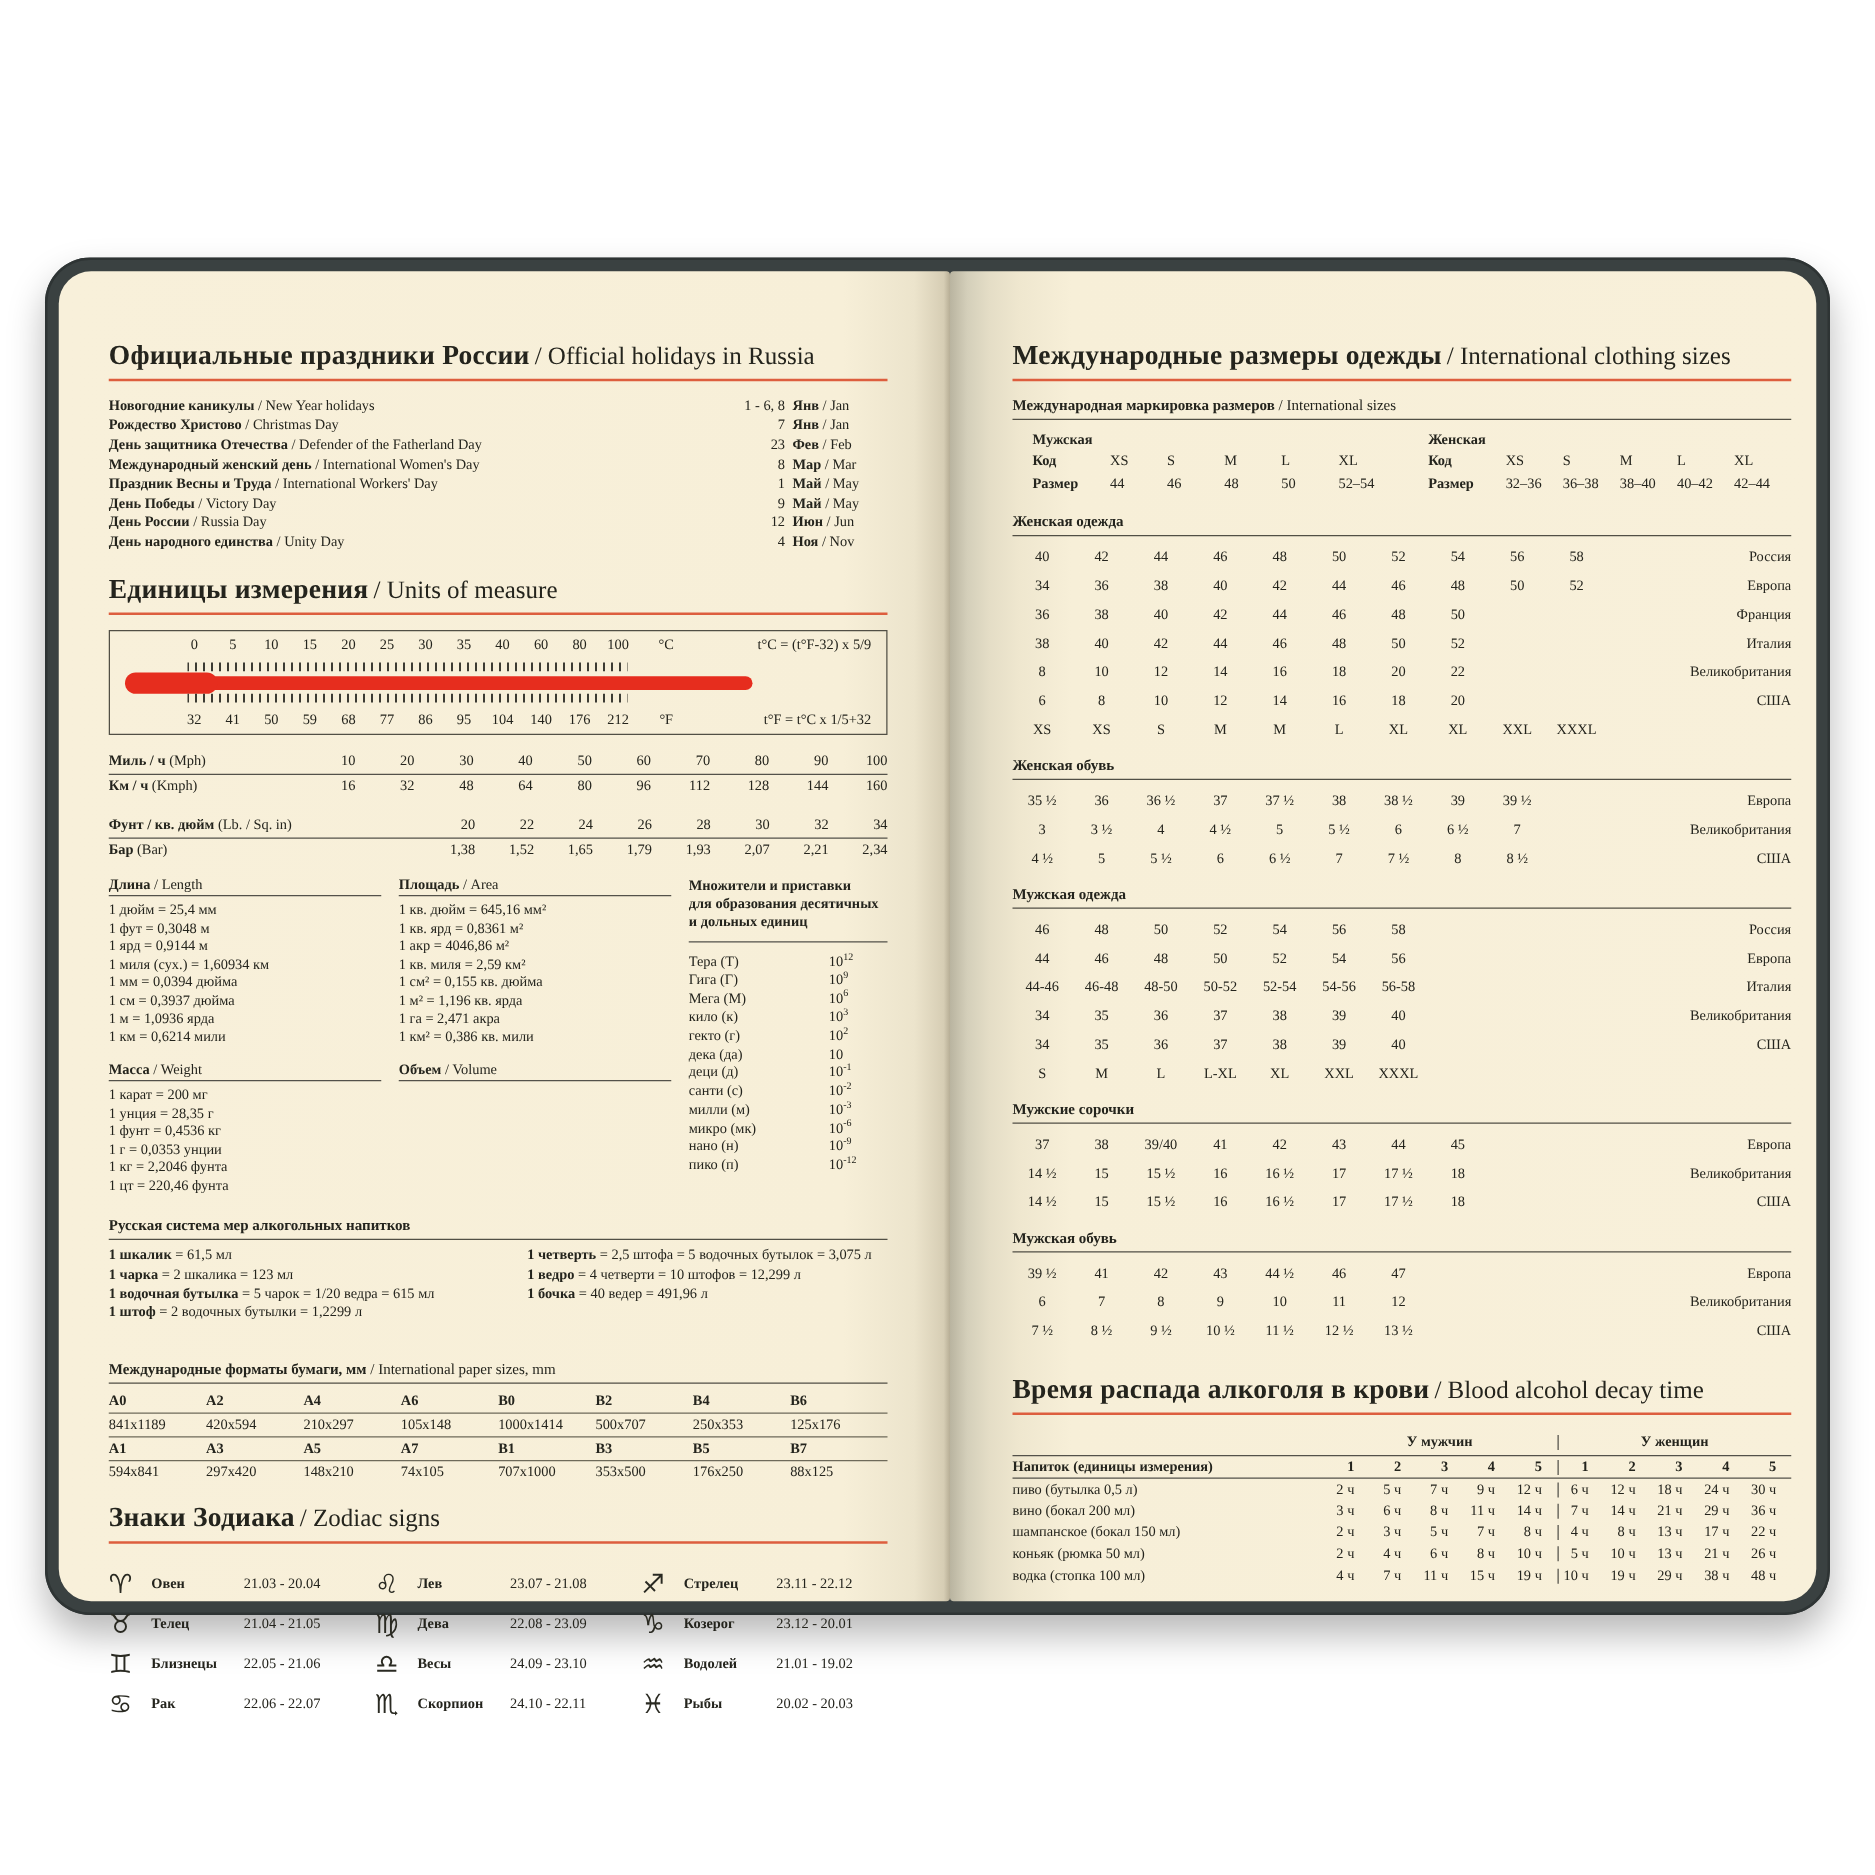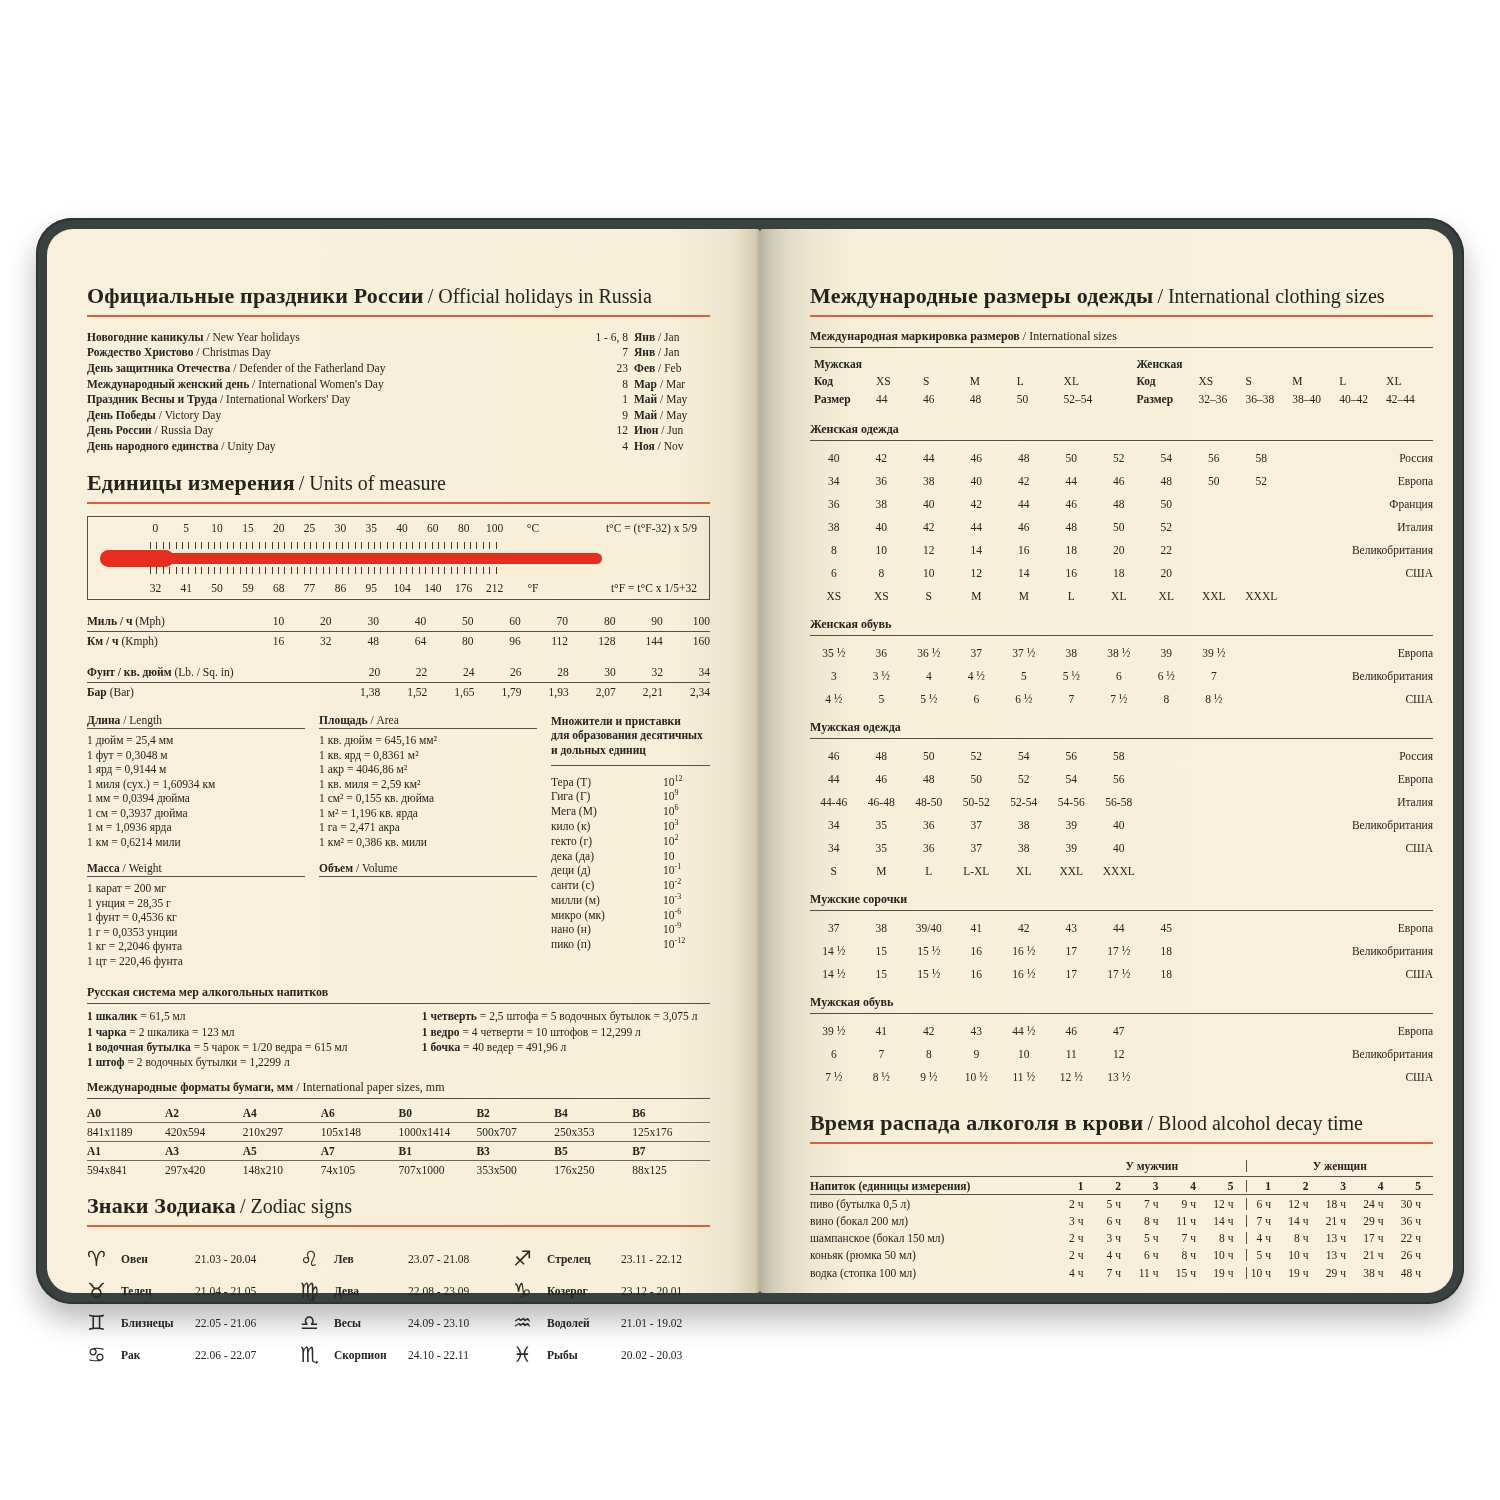--- a/index.html
+++ b/index.html
@@ -2,21 +2,21 @@
 <html><head>
 <meta charset="utf-8">
 <style>
   html,body{margin:0;padding:0;}
   body{
     width:1500px;height:1500px;position:relative;background:#ffffff;
     font-family:"Liberation Serif","DejaVu Serif",serif;color:#24241d;
     -webkit-font-smoothing:antialiased;
   }
   .notebook{
-    position:absolute;left:36px;top:218px;width:1428px;height:1086px;
+    position:absolute;left:36px;top:206px;width:1428px;height:1086px;
     background:#3a4141;border-radius:36px;
     box-shadow:0 16px 30px rgba(0,0,0,.28), inset 0 0 0 2px #2e3434;
   }
   .pages{position:absolute;left:11px;top:11px;right:11px;bottom:11px;display:flex;}
   .page{position:relative;box-sizing:border-box;}
   .page-left{
     flex:1;border-radius:26px 3px 3px 26px;
     background:linear-gradient(90deg,#f8f0da 0%,#f7efd8 88%,#ece4cc 96%,#d6cdb4 99.3%,#b7ae96 100%);
     padding:54px 50px 0 40px;
   }
@@ -76,37 +76,37 @@
   .conv{display:grid;grid-template-columns:218px 218px 1fr;column-gap:14px;margin:12px 0 4px 0;}
   .unit-block{margin-bottom:13px;}
   .unit-head{font-size:11.5px;font-weight:bold;border-bottom:1.2px solid #53514a;padding-bottom:2px;margin-bottom:4px;}
   .unit-head .n{font-weight:normal;}
   .unit-list .litem{padding:1.25px 0;font-size:11.5px;}
   .prefix-head{font-size:11.5px;font-weight:bold;line-height:14.5px;}
   .prefix-rule{border-bottom:1.2px solid #53514a;margin:8px 0 8px 0;}
   .prefix .trow{grid-template-columns:112px 1fr;padding:1.4px 0;}
 
   
-  .alco{display:grid;grid-template-columns:1.12fr 1fr;column-gap:12px;margin-bottom:10px;}
+  .alco{display:grid;grid-template-columns:1.12fr 1fr;column-gap:12px;margin-bottom:30px;}
   .alco .litem{padding:1.6px 0;font-size:11.5px;}
 
   
   .paper{margin-bottom:14px;}
   .paper .trow{grid-template-columns:repeat(8,1fr);padding:3px 0;}
   .paper .trow:not(:last-child){border-bottom:1px solid #6e6a5a;}
   .paper .trow:nth-child(odd) span{font-weight:bold;}
 
   
   .zodiac{display:grid;grid-template-columns:1fr 1fr 1fr;column-gap:16px;}
   .zod-item{display:grid;grid-template-columns:34px 74px 1fr;align-items:center;margin:8px 0;font-size:11.5px;}
   .zod-icon{font-family:"DejaVu Sans",sans-serif;font-size:21px;color:#2a2a22;}
   .zod-name{font-weight:bold;}
 
   
-  .mark-halves{display:grid;grid-template-columns:1fr 1fr;column-gap:26px;margin:6px 0 14px 4px;}
+  .mark-halves{display:grid;grid-template-columns:1fr 1fr;column-gap:26px;margin:6px 0 14px 16px;}
   .mark-col-title{font-size:11.5px;font-weight:bold;padding:4px 0 2px 0;}
   .mark .trow{grid-template-columns:62px repeat(5,1fr);padding:3px 0;}
 
   
   .sizes-block{margin-bottom:10px;}
   .sizes .trow{grid-template-columns:repeat(10,1fr) 148px;padding:5.5px 0;}
   .sizes .trow span{text-align:center;}
   .sizes .trow span:last-child{text-align:right;}
 
   

